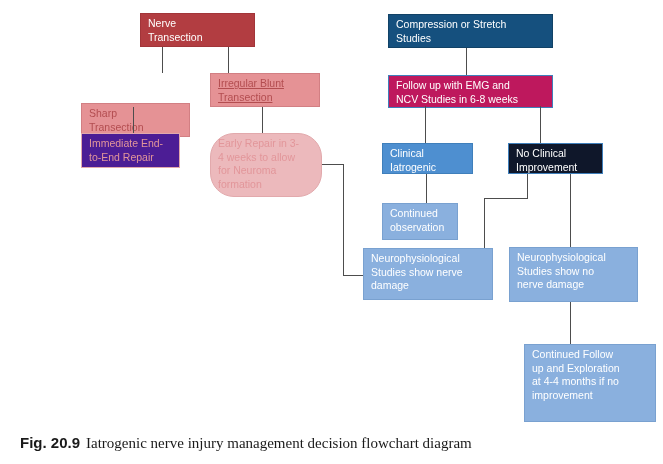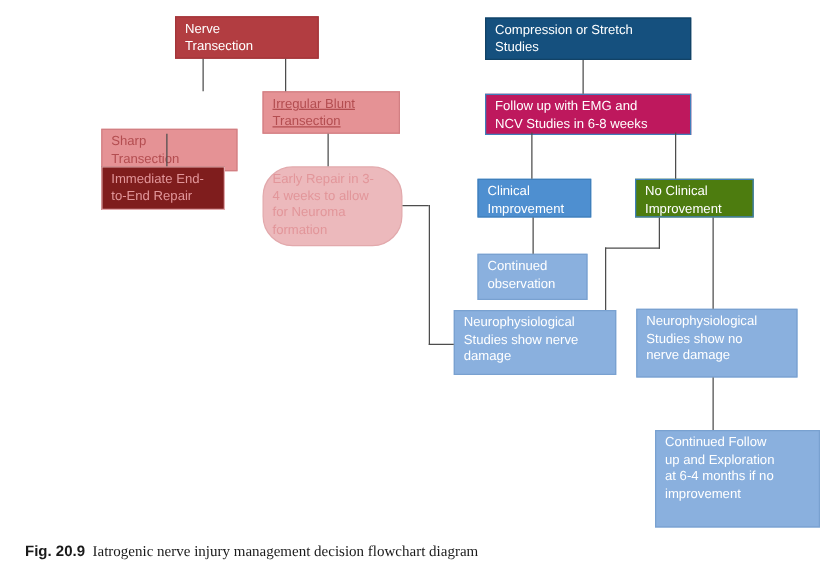--- a/index.html
+++ b/index.html
@@ -11,21 +11,21 @@
   
   .n0{left:140px;top:13px;width:115px;height:34px;}
   .n1{left:388px;top:14px;width:165px;height:34px;}
   .n2{left:81px;top:73px;width:109px;height:34px;margin-top:30px;}
   .n3{left:210px;top:73px;width:110px;height:34px;}
   .n4{left:388px;top:75px;width:165px;height:33px;}
   .n5{left:81px;top:133px;width:99px;height:35px;}
   .n6{left:210px;top:133px;width:112px;height:64px;border-radius:24px;}
   .n7{left:382px;top:143px;width:91px;height:31px;}
   .n8{left:508px;top:143px;width:95px;height:31px;}
-  .n9{left:382px;top:203px;width:88px;height:37px;}
+  .n9{left:382px;top:203px;width:76px;height:37px;}
   .n10{left:363px;top:248px;width:130px;height:52px;}
   .n11{left:509px;top:247px;width:129px;height:55px;}
   .n12{left:524px;top:344px;width:132px;height:78px;}
   
   .vl{position:absolute;width:1px;background:#4d4d4d;}
   .hl{position:absolute;height:1px;background:#4d4d4d;}
   .c1{left:162px;top:47px;height:26px;}
   .c2{left:228px;top:47px;height:26px;}
   .c3{left:133px;top:107px;height:26px;}
   .c4{left:262px;top:107px;height:26px;}
@@ -35,21 +35,21 @@
   .c9{left:426px;top:174px;height:29px;}
   .c11{left:570px;top:174px;height:73px;}
   .c12{left:570px;top:302px;height:42px;}
   .e5a{left:322px;top:164px;width:21px;}
   .e5b{left:343px;top:164px;height:112px;}
   .e5c{left:343px;top:275px;width:20px;}
   .e10a{left:527px;top:174px;height:25px;}
   .e10b{left:484px;top:198px;width:44px;}
   .e10c{left:484px;top:198px;height:50px;}
   
-  .caption{position:absolute;left:20px;top:434px;font-size:12px;color:#1a1a1a;}
+  .caption{position:absolute;left:20px;top:434px;font-size:15px;color:#1a1a1a;}
   .cap-label{font-family:"Liberation Sans",sans-serif;font-weight:bold;}
   .cap-text{font-family:"Liberation Serif",serif;margin-left:6px;}
 </style>
 </head>
 <body>
 
 <div class="page">
 
   <div class="node n0" style="background: rgb(178, 61, 65); border-color: rgb(162, 53, 57); color: rgb(255, 255, 255);">
     <span class="lbl">Nerve
@@ -64,56 +64,56 @@
 Transection</span>
   </div>
   <div class="node n3" style="background: rgb(229, 146, 149); border-color: rgb(210, 127, 131); color: rgb(179, 77, 80); text-decoration: underline;">
     <span class="lbl">Irregular Blunt
 Transection</span>
   </div>
   <div class="node n4" style="background: #be185d; border-color: rgb(63, 127, 187); color: rgb(255, 255, 255);">
     <span class="lbl">Follow up with EMG and
 NCV Studies in 6-8 weeks</span>
   </div>
-  <div class="node n5" style="background: #7f1d1d; border-color: rgb(226, 169, 172); color: rgb(226, 150, 154);">
+  <div class="node n5" style="background: #4c1d95; border-color: rgb(226, 169, 172); color: rgb(226, 150, 154);">
     <span class="lbl">Immediate End-
 to-End Repair</span>
   </div>
   <div class="node n6" style="background: rgb(236, 185, 188); border-color: rgb(226, 169, 172); color: rgb(226, 150, 154);">
     <span class="lbl">Early Repair in 3-
 4 weeks to allow
 for Neuroma
 formation</span>
   </div>
   <div class="node n7" style="background: rgb(78, 143, 208); border-color: rgb(63, 127, 187); color: rgb(255, 255, 255);">
     <span class="lbl">Clinical
-Improvement</span>
+Iatrogenic</span>
   </div>
-  <div class="node n8" style="background: #4d7c0f; border-color: rgb(63, 127, 187); color: rgb(255, 255, 255);">
+  <div class="node n8" style="background: #0f172a; border-color: rgb(63, 127, 187); color: rgb(255, 255, 255);">
     <span class="lbl">No Clinical
 Improvement</span>
   </div>
   <div class="node n9" style="background: rgb(138, 176, 222); border-color: rgb(121, 161, 208); color: rgb(255, 255, 255);">
     <span class="lbl">Continued
 observation</span>
   </div>
   <div class="node n10" style="background: rgb(138, 176, 222); border-color: rgb(121, 161, 208); color: rgb(255, 255, 255);">
     <span class="lbl">Neurophysiological
 Studies show nerve
 damage</span>
   </div>
   <div class="node n11" style="background: rgb(138, 176, 222); border-color: rgb(121, 161, 208); color: rgb(255, 255, 255);">
     <span class="lbl">Neurophysiological
 Studies show no
 nerve damage</span>
   </div>
   <div class="node n12" style="background: rgb(138, 176, 222); border-color: rgb(121, 161, 208); color: rgb(255, 255, 255);">
     <span class="lbl">Continued Follow
 up and Exploration
-at 6-4 months if no
+at 4-4 months if no
 improvement</span>
   </div>
 
   <div class="vl c1" style="background: rgb(77, 77, 77);"></div>
   <div class="vl c2" style="background: rgb(77, 77, 77);"></div>
   <div class="vl c3" style="background: rgb(77, 77, 77);"></div>
   <div class="vl c4" style="background: rgb(77, 77, 77);"></div>
   <div class="vl c6" style="background: rgb(77, 77, 77);"></div>
   <div class="vl c7" style="background: rgb(77, 77, 77);"></div>
   <div class="vl c8" style="background: rgb(77, 77, 77);"></div>

